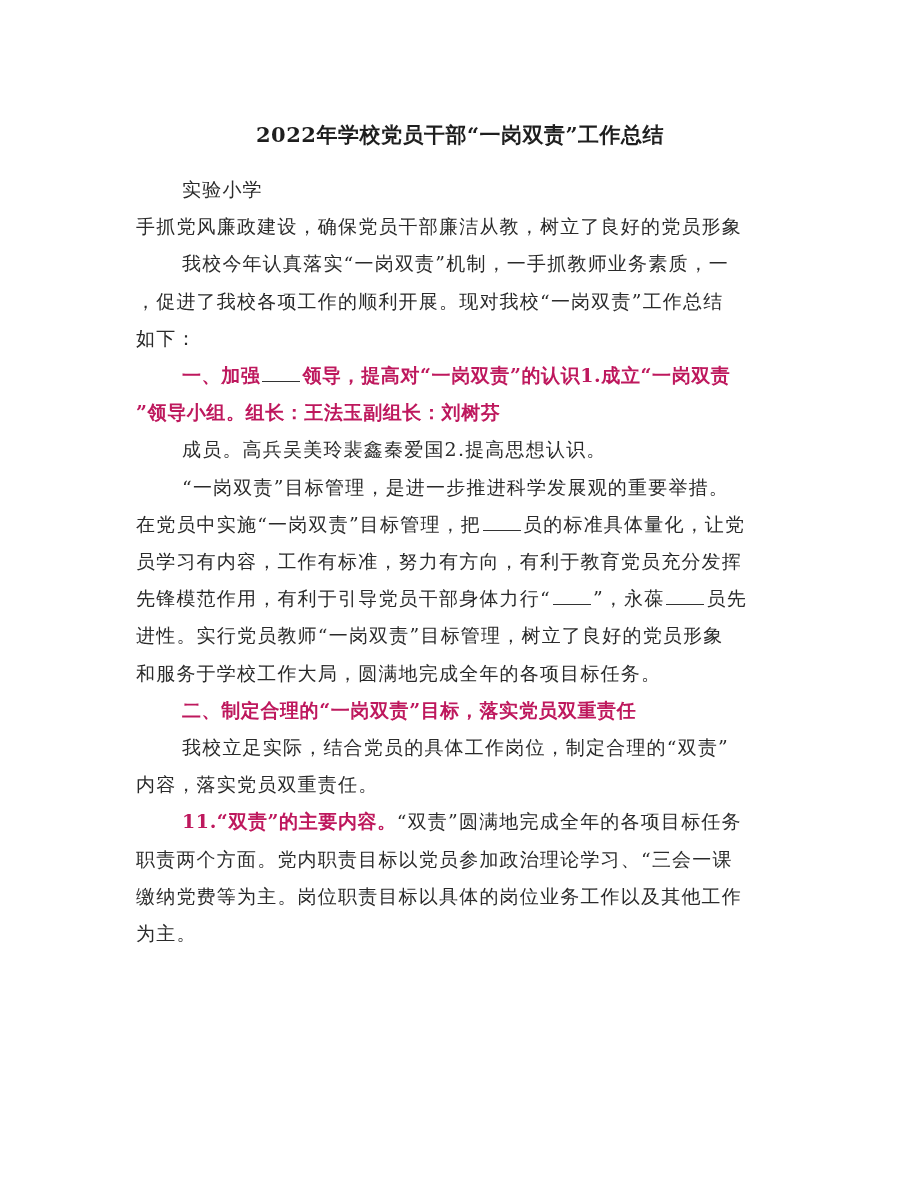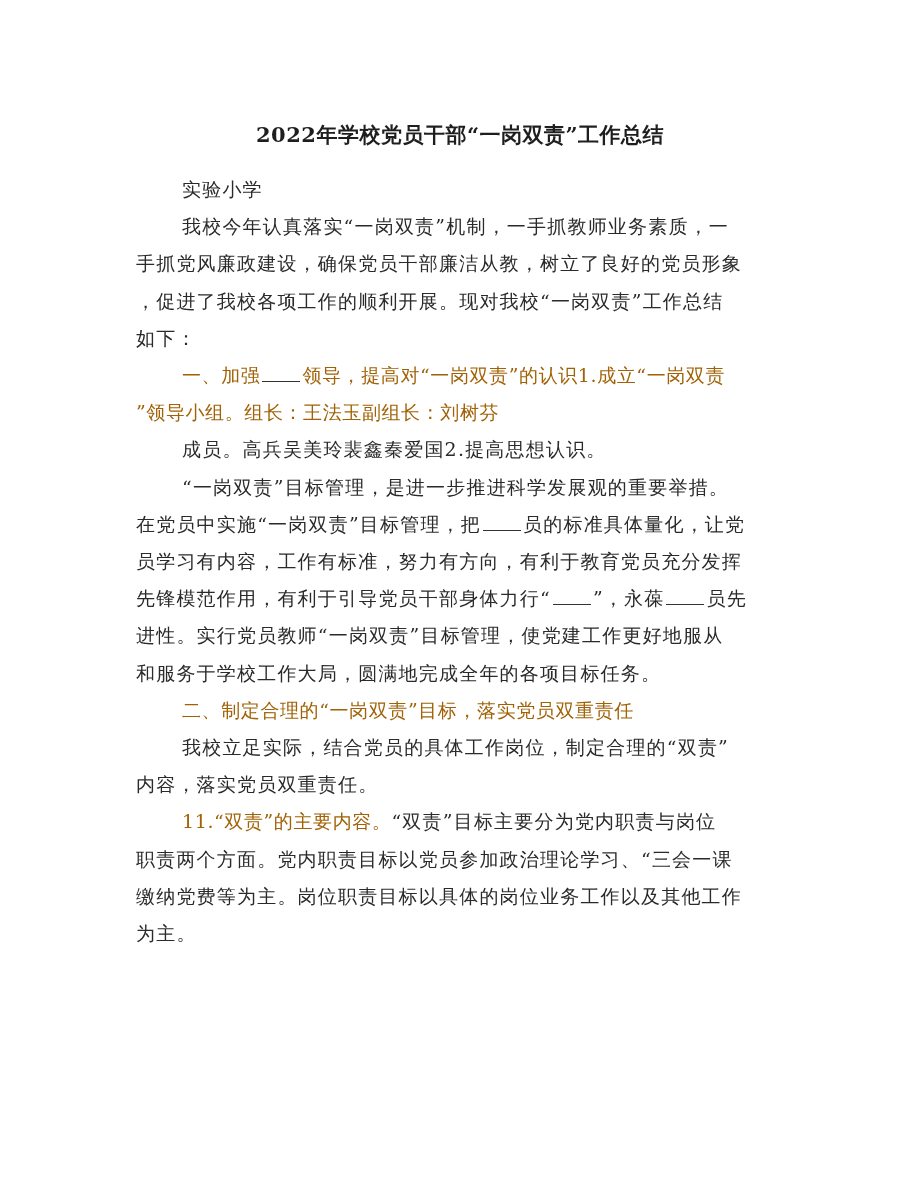--- a/index.html
+++ b/index.html
@@ -5,62 +5,62 @@
   html, body { margin: 0; padding: 0; background: #ffffff; }
   body { width: 920px; height: 1191px; position: relative; overflow: hidden;
          font-family: "DejaVu Serif", "Liberation Serif", serif; color: #2a2a2a; }
   .page { position: absolute; left: 0; top: 0; width: 920px; height: 864px; }
   .title { position: absolute; top: 121px; left: 0; width: 920px; text-align: center;
            font-size: 21px; font-weight: bold; letter-spacing: 0.5px; color: #1e1e1e; }
   .body { position: absolute; left: 136px; top: 171px; width: 650px; }
   .p { font-size: 19px; line-height: 37.2px; margin: 0; text-align: justify;
        text-align-last: left; letter-spacing: 1.2px; }
   .ind { text-indent: 46px; }
-  .b { font-weight: normal; color: #a16207; letter-spacing: 0.6px; }
+  .b { font-weight: bold; color: #be185d; letter-spacing: 0.6px; }
   .u { display: inline-block; width: 38px; border-bottom: 1px solid #333; height: 14px; margin: 0 2px; }
 </style>
 </head>
 <body>
 
 <div class="page">
   <div class="title">2022年学校党员干部“一岗双责”工作总结</div>
 
   <div class="body">
     <p class="p ind">实验小学</p>
 
     <div>
+      <p class="p">手抓党风廉政建设，确保党员干部廉洁从教，树立了良好的党员形象</p>
       <p class="p ind">我校今年认真落实“一岗双责”机制，一手抓教师业务素质，一</p>
-      <p class="p">手抓党风廉政建设，确保党员干部廉洁从教，树立了良好的党员形象</p>
       <p class="p">，促进了我校各项工作的顺利开展。现对我校“一岗双责”工作总结</p>
       <p class="p">如下：</p>
     </div>
 
     <div>
       <p class="p ind b"><span>一、加强</span><span class="u"></span><span>领导，提高对“一岗双责”的认识1.成立“一岗双责</span></p>
       <p class="p b">”领导小组。组长：王法玉副组长：刘树芬</p>
     </div>
 
     <p class="p ind">成员。高兵吴美玲裴鑫秦爱国2.提高思想认识。</p>
 
     <div>
       <p class="p ind">“一岗双责”目标管理，是进一步推进科学发展观的重要举措。</p>
       <p class="p"><span>在党员中实施“一岗双责”目标管理，把</span><span class="u"></span><span>员的标准具体量化，让党</span></p>
       <p class="p">员学习有内容，工作有标准，努力有方向，有利于教育党员充分发挥</p>
       <p class="p"><span>先锋模范作用，有利于引导党员干部身体力行“</span><span class="u"></span><span>”，永葆</span><span class="u"></span><span>员先</span></p>
-      <p class="p">进性。实行党员教师“一岗双责”目标管理，使党建工作更好地服从</p>
+      <p class="p">进性。实行党员教师“一岗双责”目标管理，树立了良好的党员形象</p>
       <p class="p">和服务于学校工作大局，圆满地完成全年的各项目标任务。</p>
     </div>
 
     <p class="p ind b">二、制定合理的“一岗双责”目标，落实党员双重责任</p>
 
     <div>
       <p class="p ind">我校立足实际，结合党员的具体工作岗位，制定合理的“双责”</p>
       <p class="p">内容，落实党员双重责任。</p>
     </div>
 
     <div>
-      <p class="p ind"><span class="b">11.“双责”的主要内容。</span><span>“双责”目标主要分为党内职责与岗位</span></p>
+      <p class="p ind"><span class="b">11.“双责”的主要内容。</span><span>“双责”圆满地完成全年的各项目标任务</span></p>
       <p class="p">职责两个方面。党内职责目标以党员参加政治理论学习、“三会一课</p>
       <p class="p">缴纳党费等为主。岗位职责目标以具体的岗位业务工作以及其他工作</p>
       <p class="p">为主。</p>
     </div>
   </div>
 </div>
 
 </body></html>

